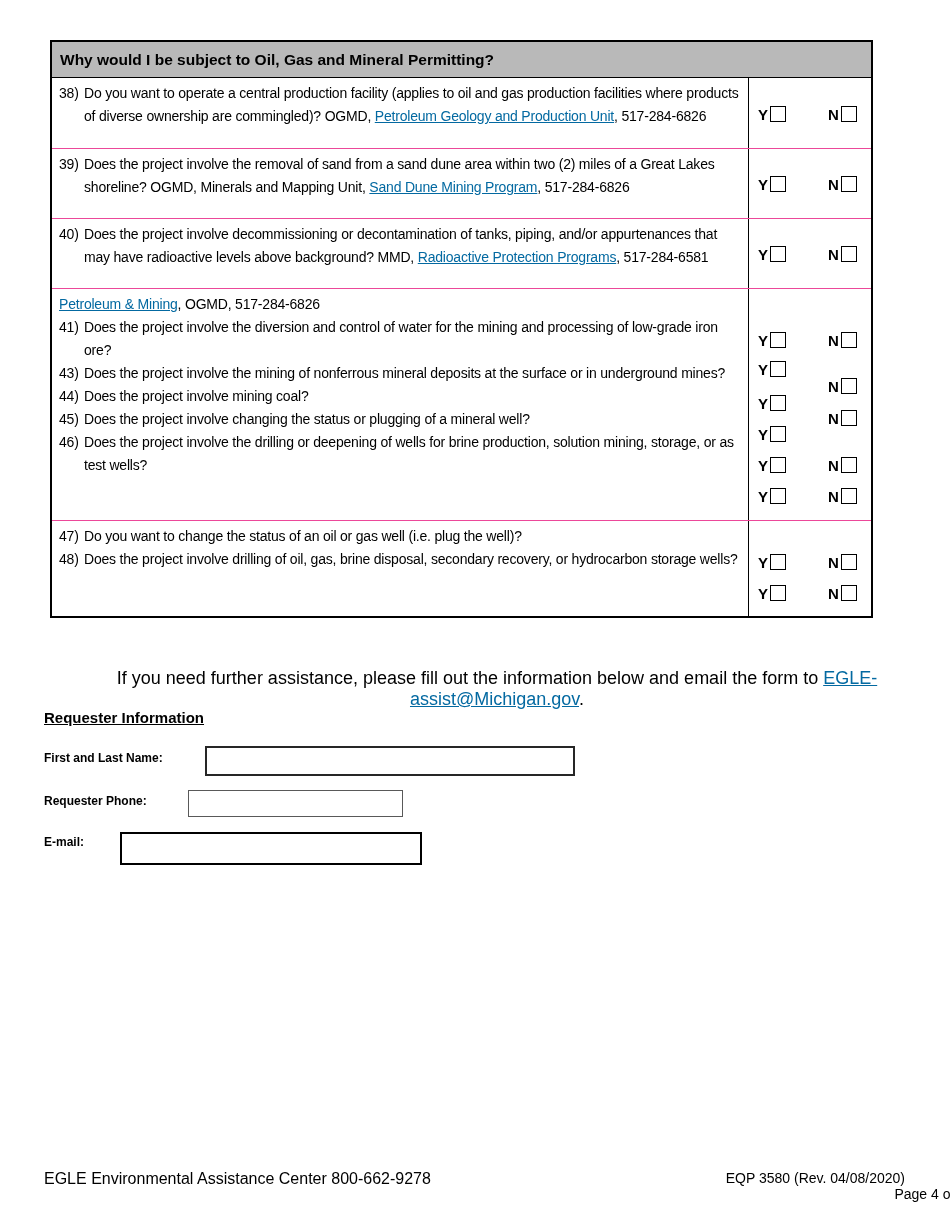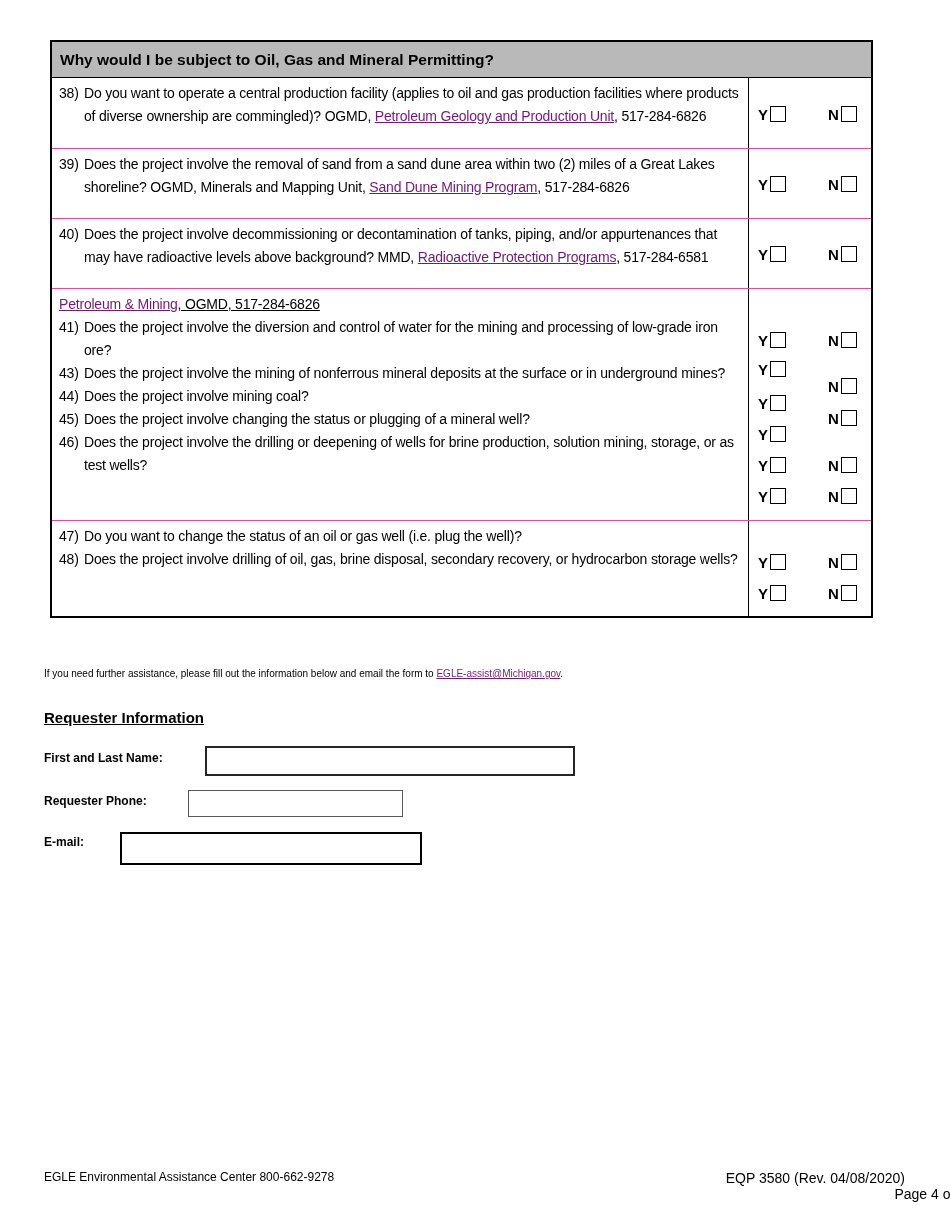--- a/index.html
+++ b/index.html
@@ -24,52 +24,52 @@
   .q-cell {
     width:697px; border-right:1px solid #000; padding:4px 8px 0 7px;
     font-size:14px; line-height:23px; letter-spacing:-0.2px;
   }
   .yn-cell { flex:1; position:relative; }
 
   .question { display:flex; }
   .q-num { width:25px; flex-shrink:0; }
   .q-text { flex:1; }
 
-  .sec-line { line-height:23px;text-decoration:underline; }
-
-  .link { color:#701a75; text-decoration:underline; cursor:pointer; }
+  .sec-line { line-height:23px; }
+
+  .link { color:#0369a1; text-decoration:underline; cursor:pointer; }
 
   
   .cb { position:absolute; display:flex; align-items:center; height:18px; }
   .cb.y { left:9px; }
   .cb.n { left:79px; }
   .cb-letter { font-weight:bold; font-size:15px; letter-spacing:0; }
   .cb-box {
     width:16px; height:16px; border:1.5px solid #000; background:#fff;
     margin-left:2px; display:inline-block;
   }
 
   
-  .assist { position:absolute; left:44px; top:668px; font-size:10px; }
+  .assist { position:absolute; left:44px; top:668px; font-size:18px;text-align:center; }
   .req-heading {
     position:absolute; left:44px; top:709px; font-size:15px;
     font-weight:bold; text-decoration:underline;
   }
   .f-label { position:absolute; left:44px; font-size:12px; font-weight:bold; }
   .lbl-name  { top:751px; }
   .lbl-phone { top:794px; }
   .lbl-email { top:835px;text-align:right; }
   .fbox { position:absolute; background:#fff; font-size:15px; padding:0 6px;
           font-family:"Liberation Sans", sans-serif; }
   .in-name  { left:205px; top:746px; width:370px; height:30px; border:2px solid #262626; }
   .in-phone { left:188px; top:790px; width:215px; height:27px; border:1.5px solid #595959; }
   .in-email { left:120px; top:832px; width:302px; height:33px; border:2px solid #000; }
 
   
-  .footer-left  { position:absolute; left:44px;  top:1170px; font-size:12px; }
+  .footer-left  { position:absolute; left:44px;  top:1170px; font-size:16px; }
   .footer-right { position:absolute; right:45px; top:1170px; font-size:14px; }
   .footer-center{ position:absolute; left:16px; top:1186px; width:100%;
                   text-align:right; font-size:14px; }
 </style>
 </head>
 <body>
 
 <div class="page">
 
   <div class="form-table">

